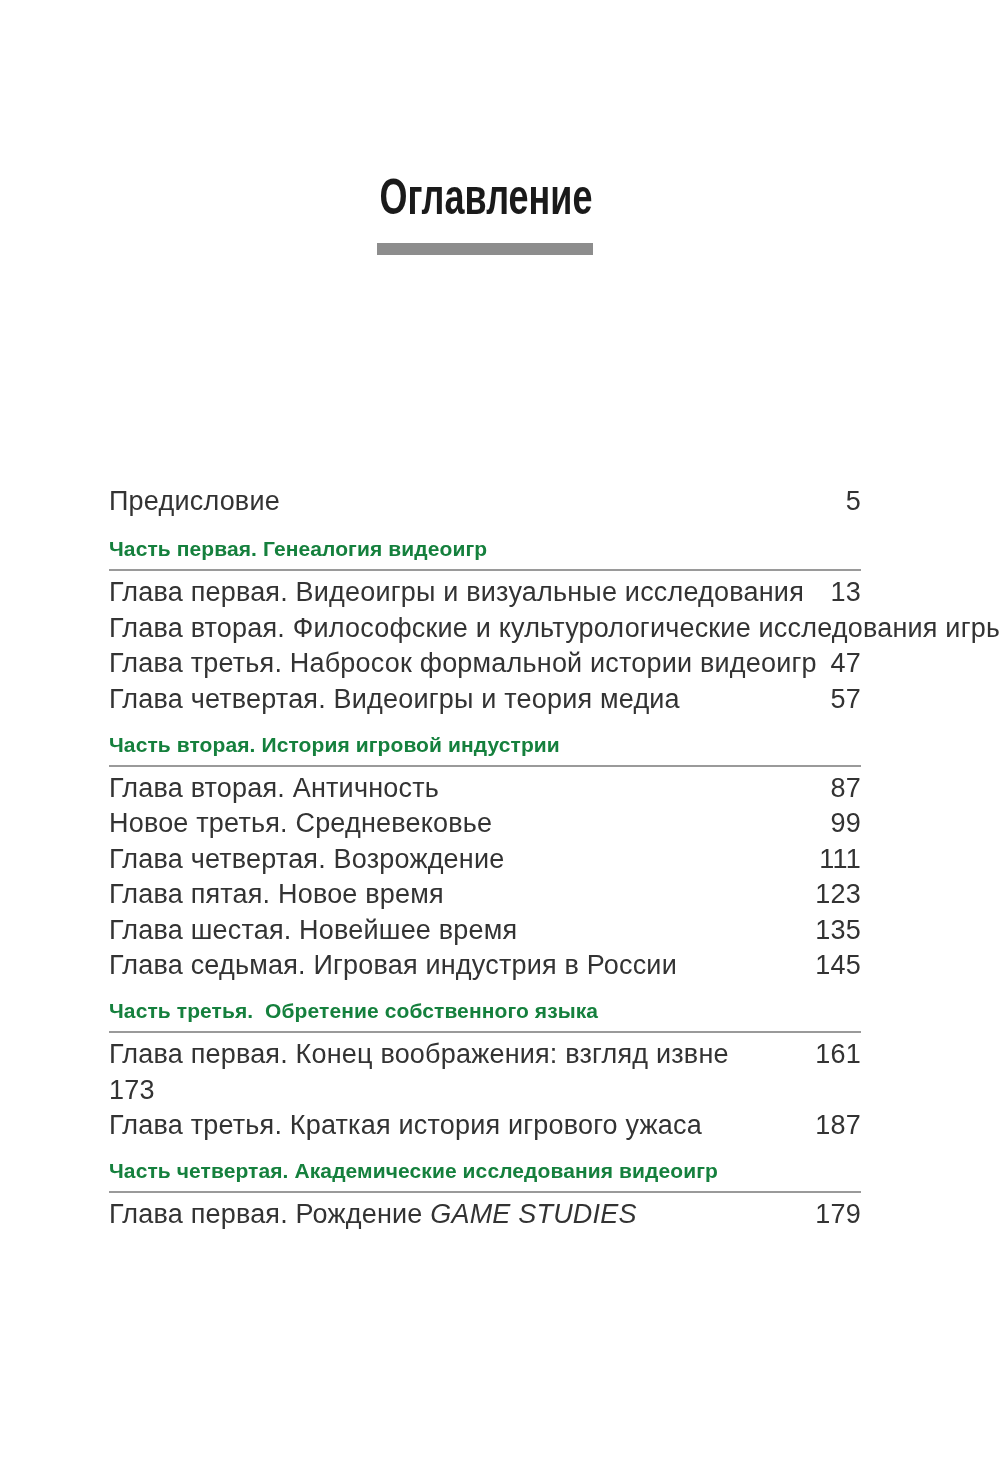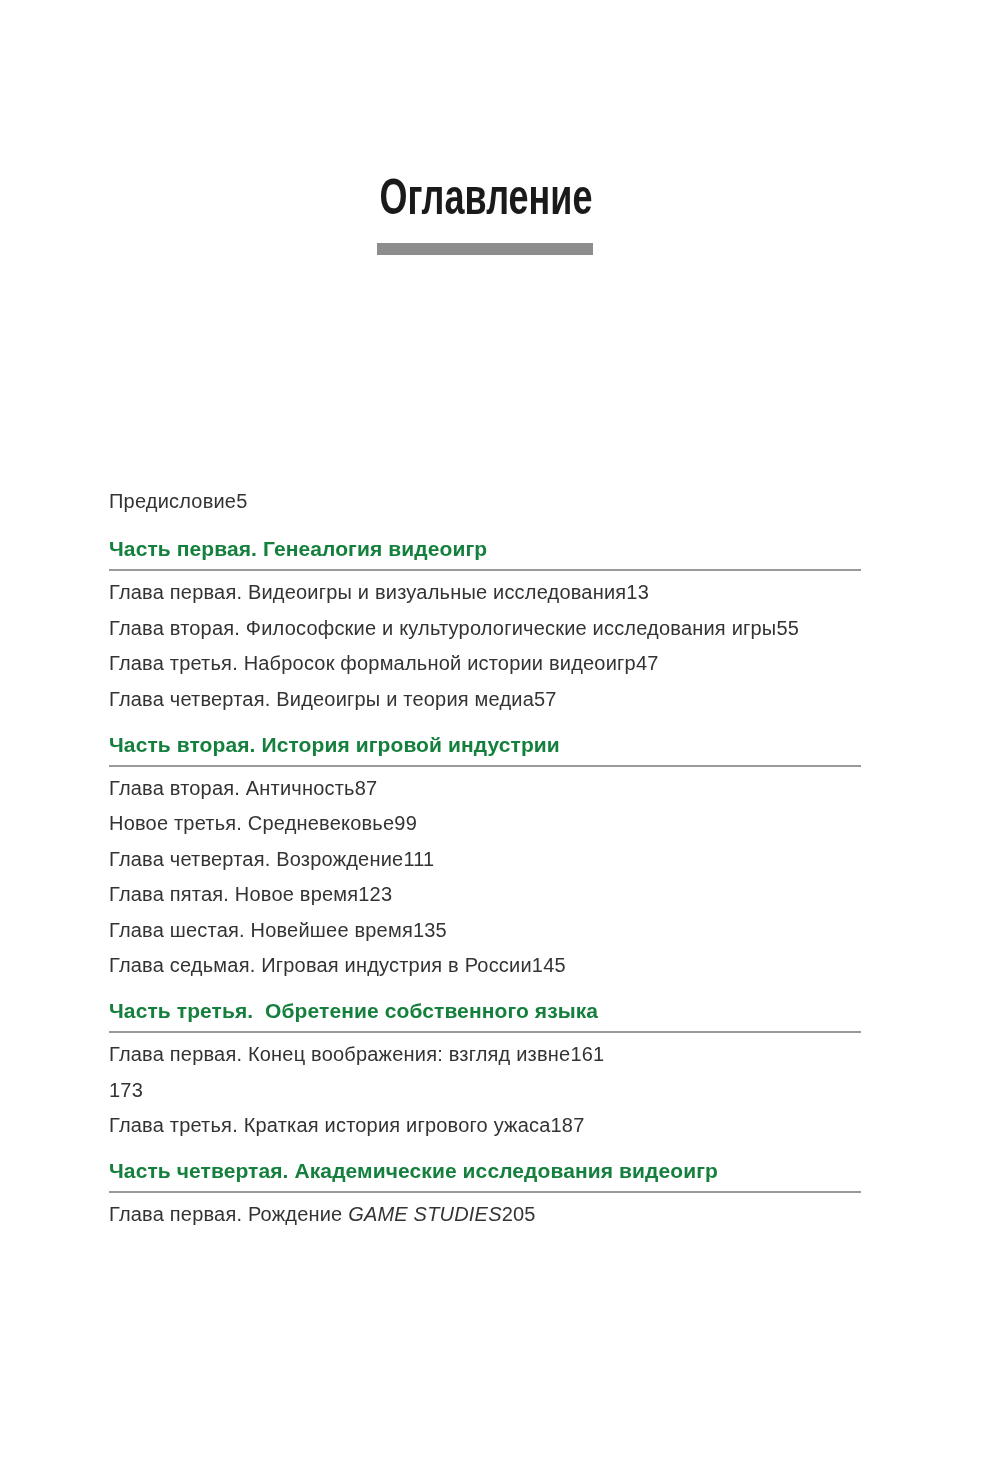--- a/index.html
+++ b/index.html
@@ -39,22 +39,23 @@
       background: #8d8d8d;
     }
     .toc {
       position: absolute;
       left: 109px;
       top: 484px;
       width: 752px;
     }
     .row {
       display: flex;
+      justify-content: space-between;
       align-items: baseline;
-      font-size: 20px;
+      font-size: 27px;
       line-height: 35.4px;
       height: 35.4px;
       color: #333;
       letter-spacing: 0.2px;
     }
     .row .label { white-space: nowrap; }
     .row .page { white-space: nowrap; text-align: right; }
     .row.preface { margin-bottom: 15px; }
     .part {
       font-weight: bold;
@@ -143,17 +144,17 @@
     <div class="row">
       <span class="label">Глава третья. Краткая история игрового ужаса</span>
       <span class="page">187</span>
     </div>
   </div>
 
   <div class="part-block">
     <div class="part">Часть четвертая. Академические исследования видеоигр</div>
     <div class="row">
       <span class="label"><span>Глава первая. Рождение </span><span class="italic">GAME STUDIES</span></span>
-      <span class="page">205</span>
+      <span class="page">179</span>
     </div>
   </div>
 
 </div>
 
 </body></html>

